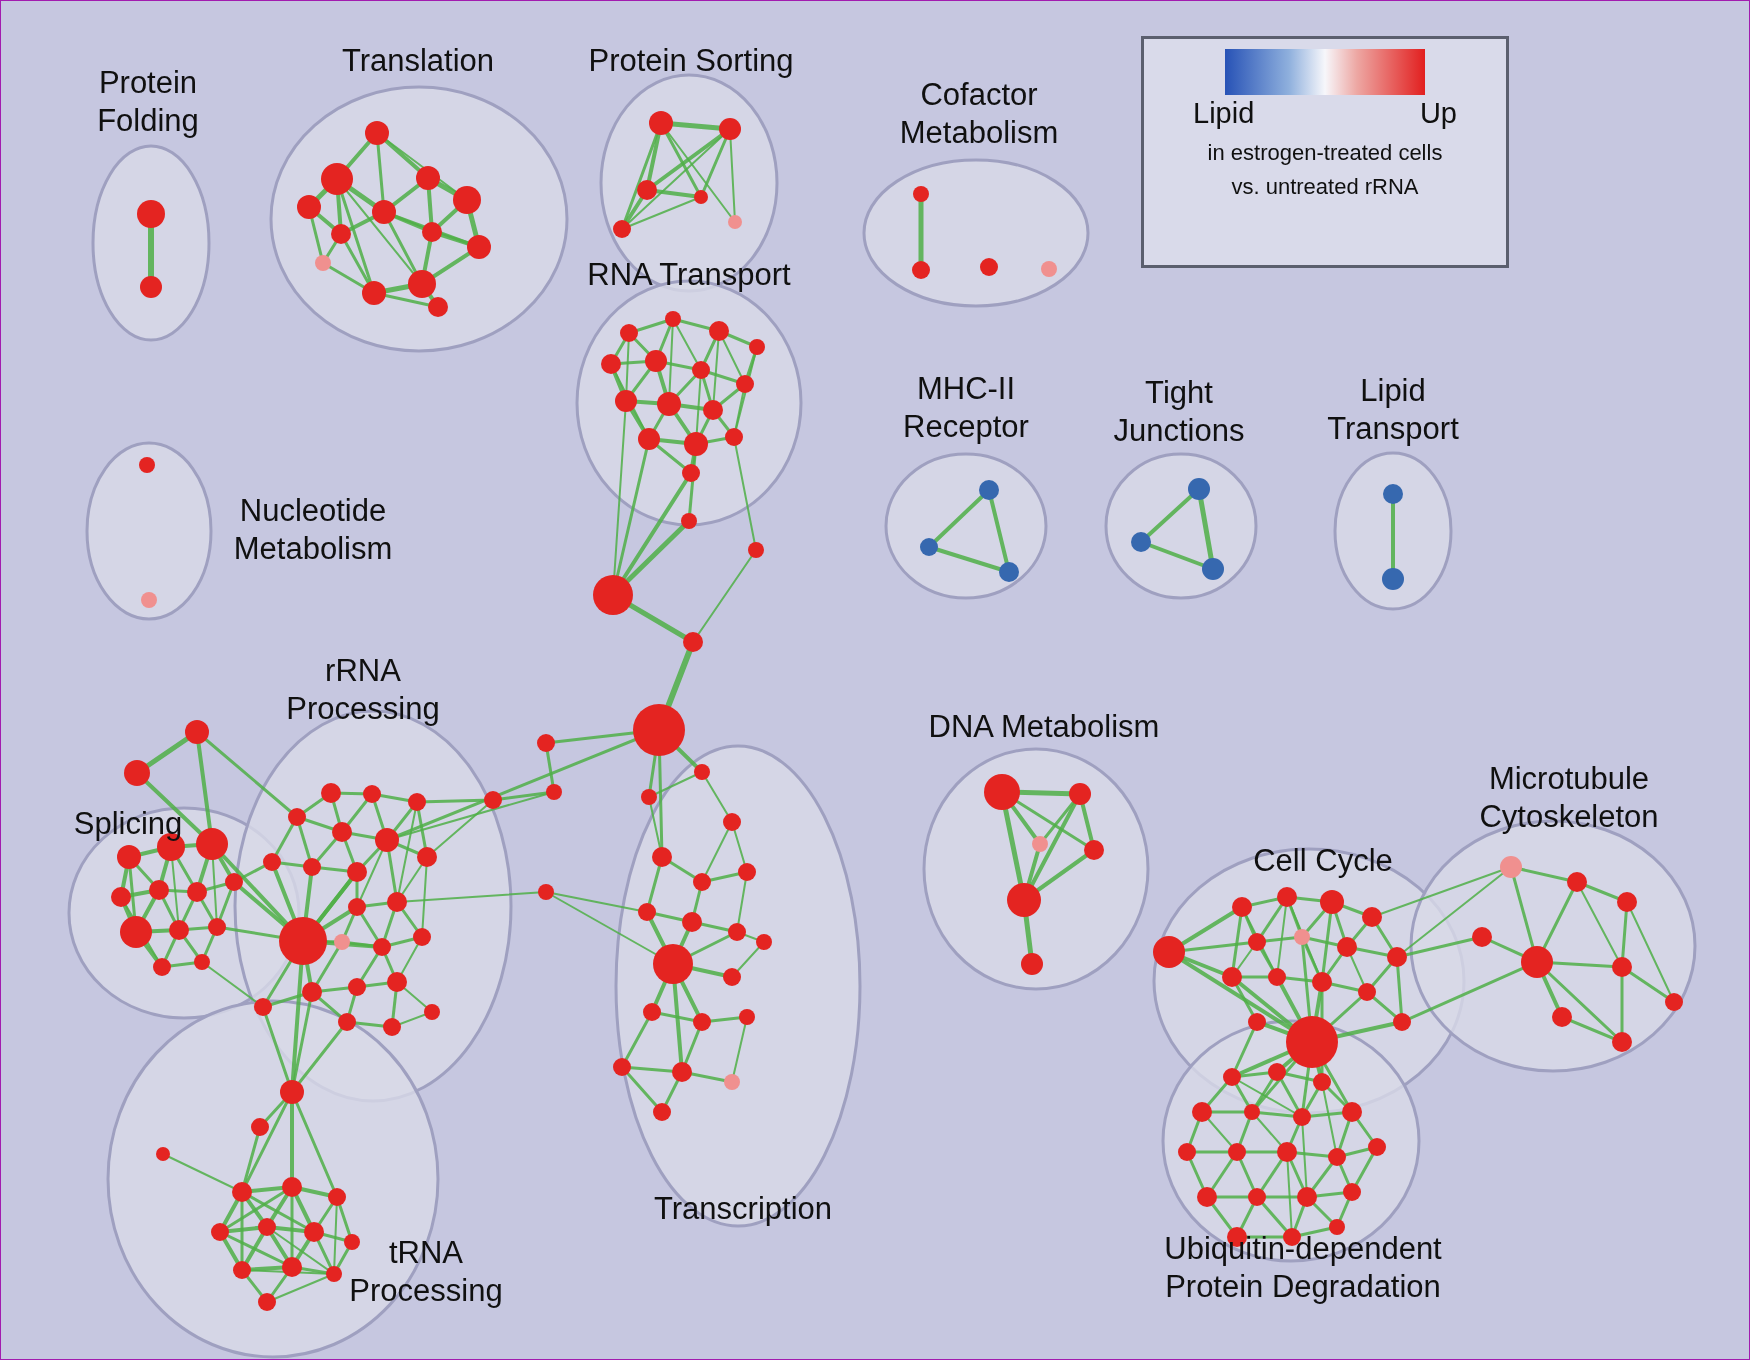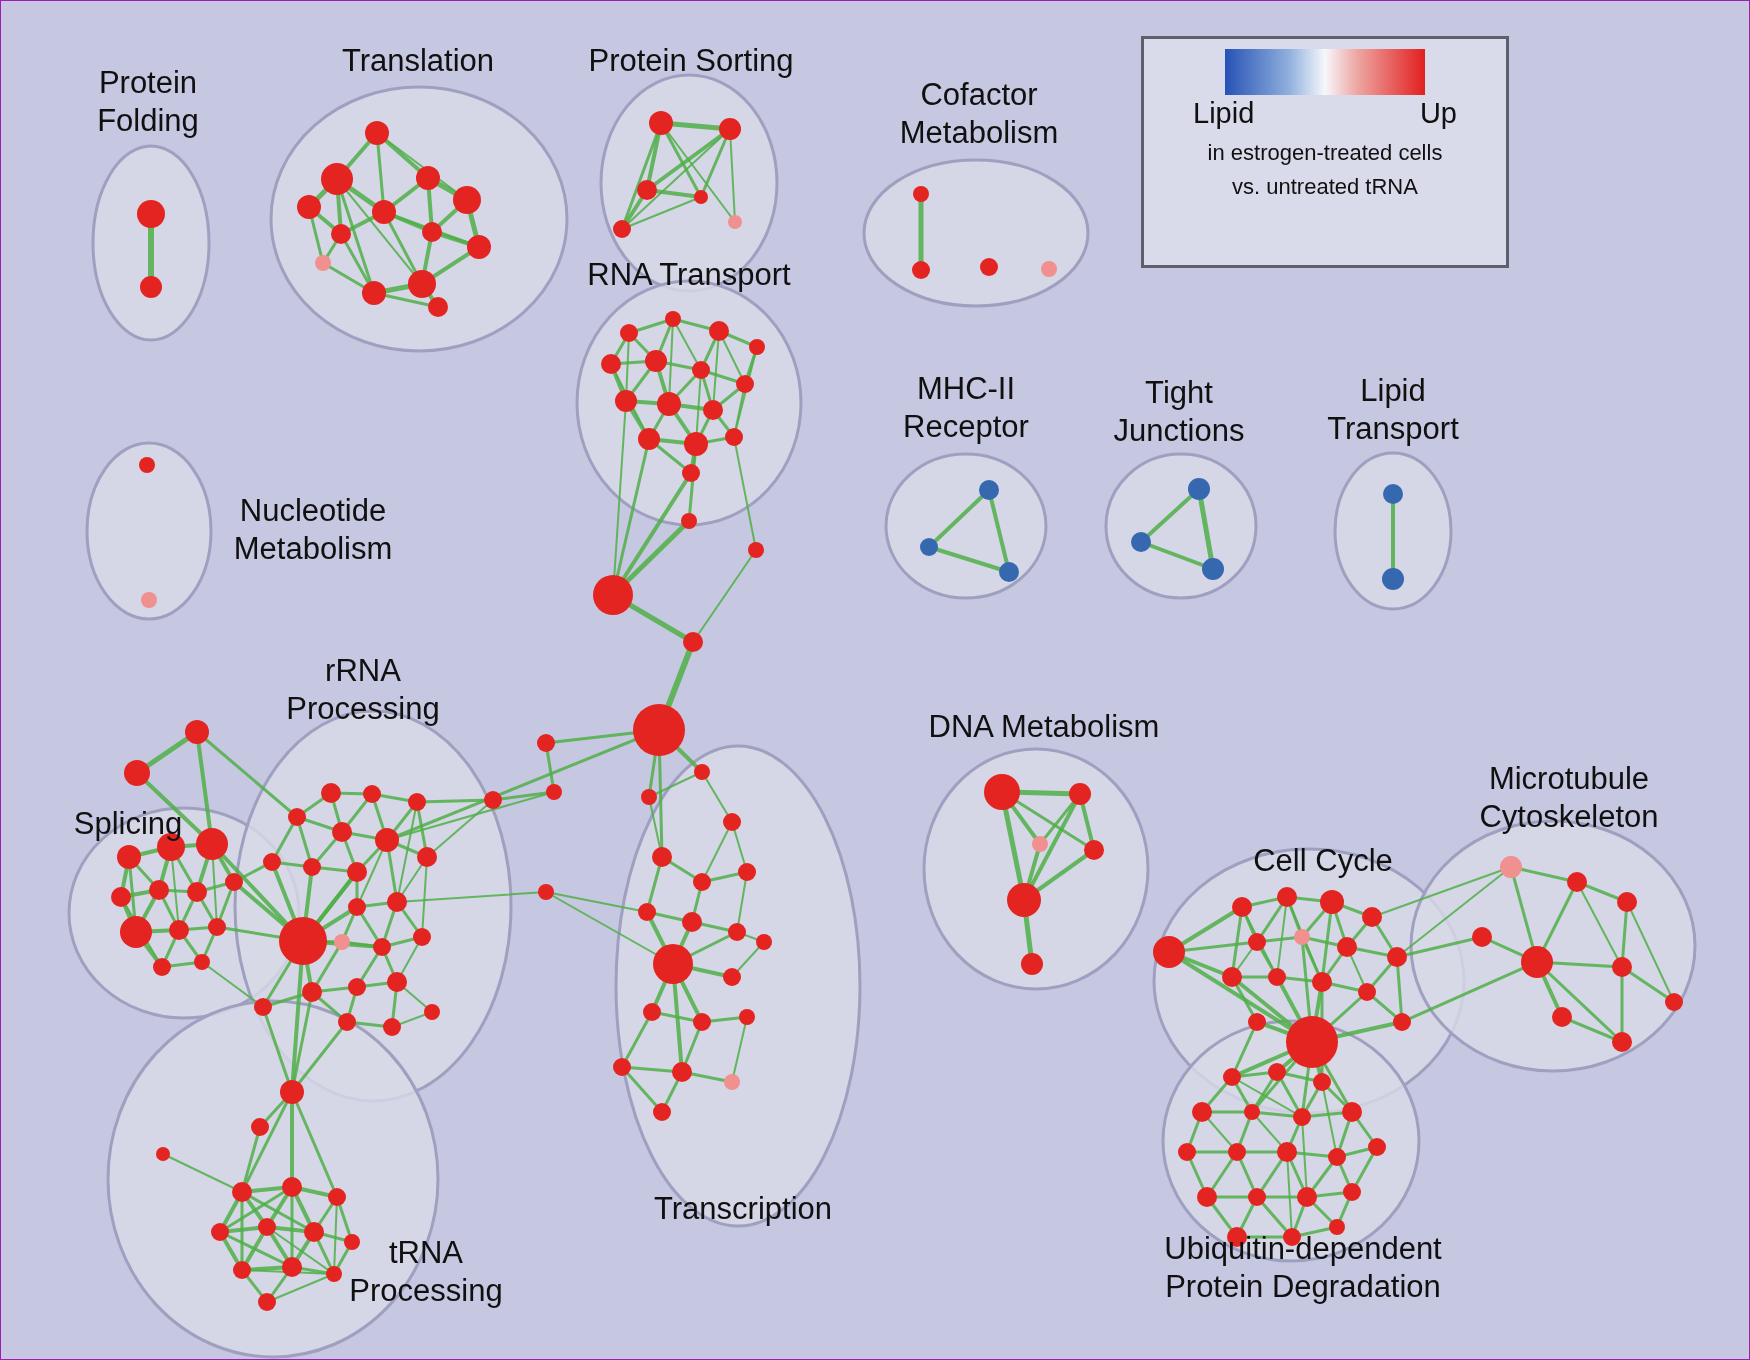--- a/index.html
+++ b/index.html
@@ -642,17 +642,17 @@
     </svg>
 
   <div class="legend">
     <div class="legend-bar"></div>
     <div class="legend-updown">
       <span>Lipid</span>
       <span>Up</span>
     </div>
     <div class="legend-caption">
       <div>in estrogen-treated cells</div>
-      <div>vs. untreated tRNA</div>
+      <div>vs. untreated rRNA</div>
     </div>
   </div>
 
 </div>
 
 </body></html>

